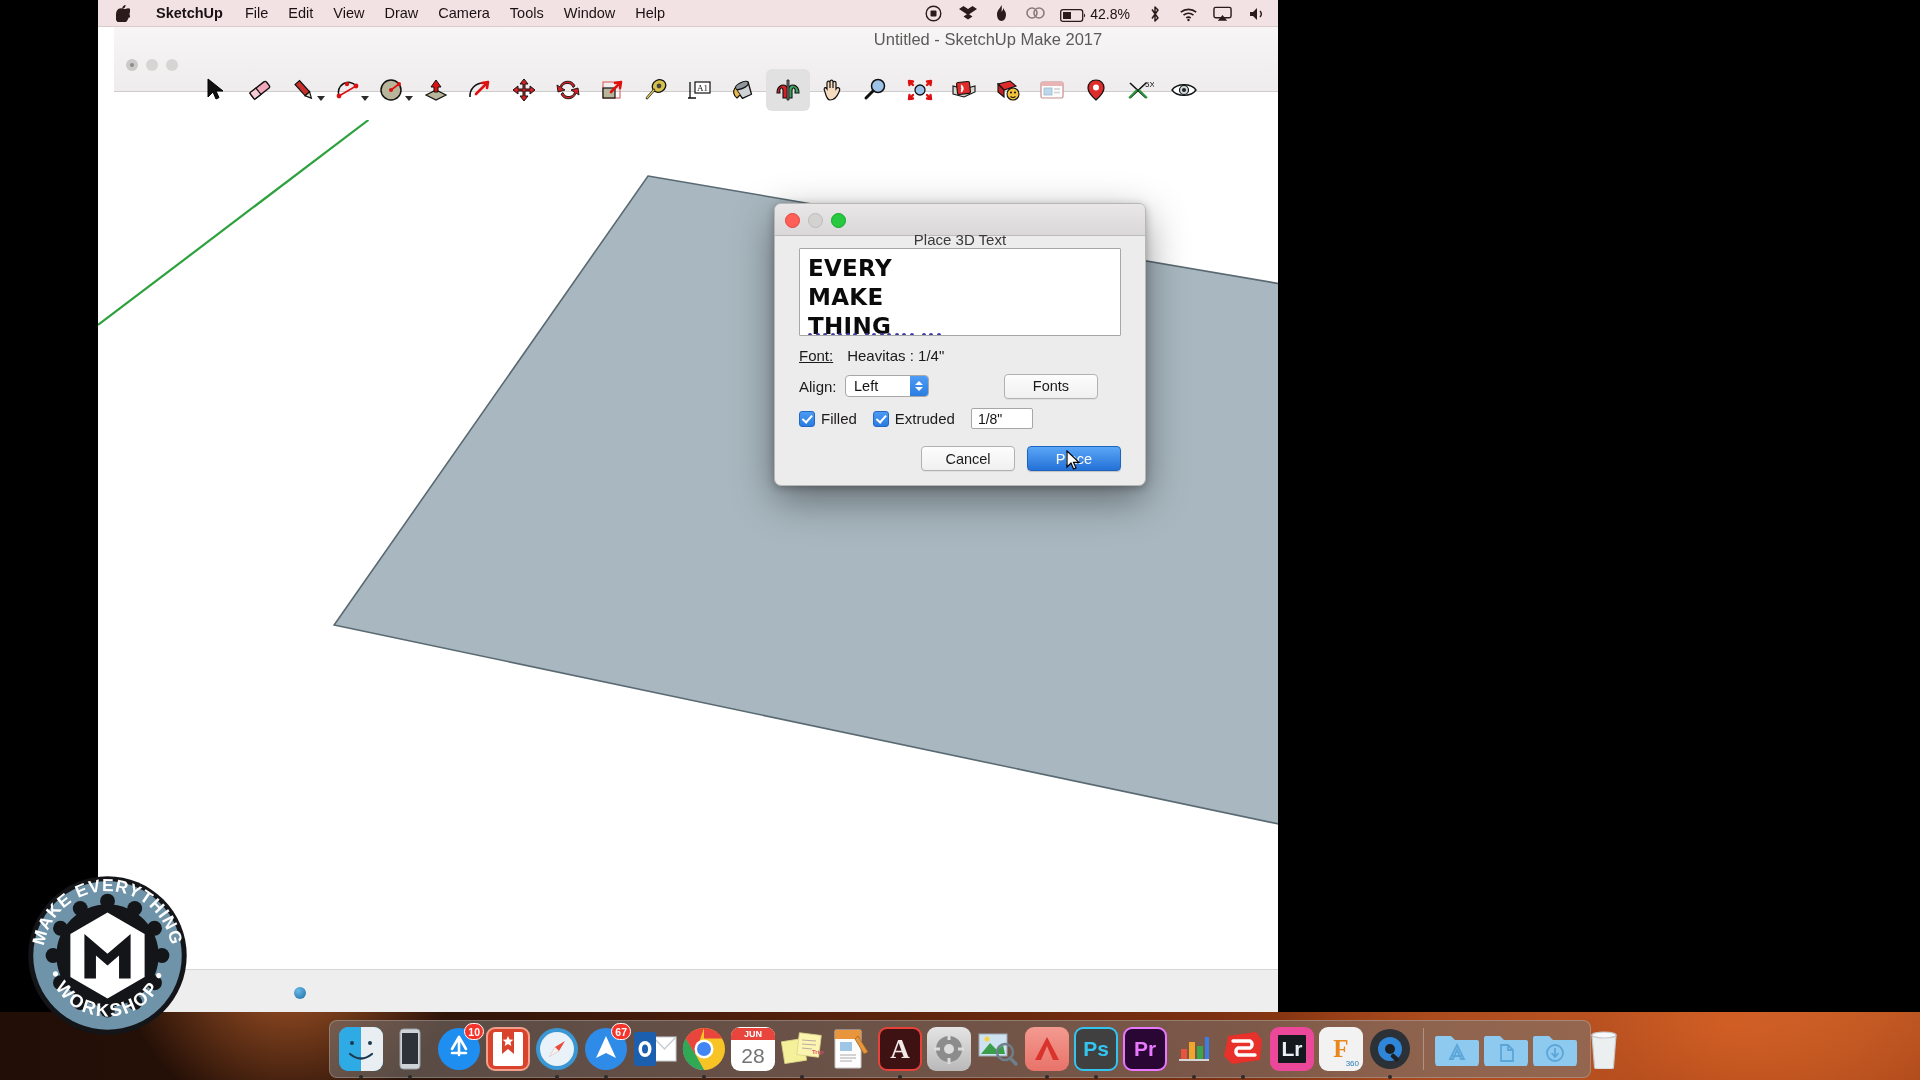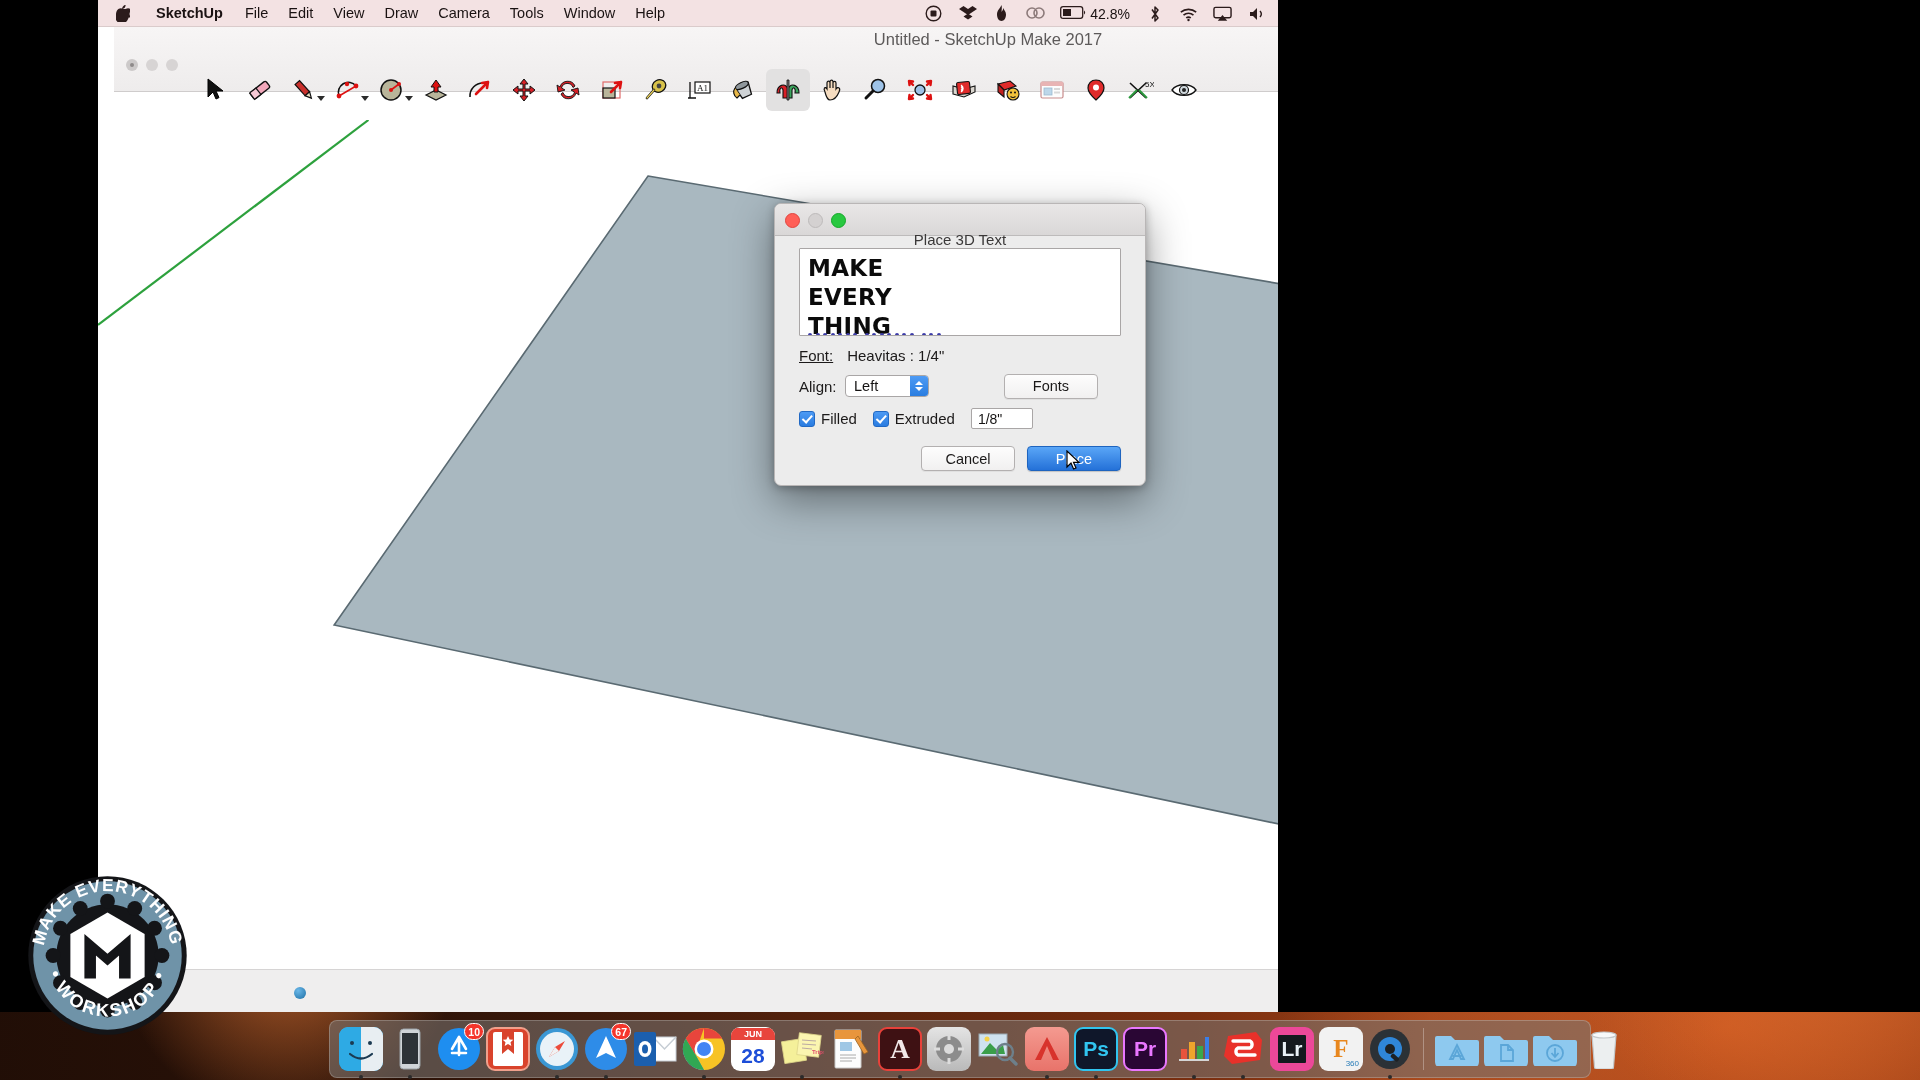--- a/index.html
+++ b/index.html
@@ -40,21 +40,21 @@
   .apple-logo{
     margin-left:18px;margin-right:14px;width:14px;height:17px;color:#2b1b1b;
     display:flex;align-items:center;justify-content:center;
   }
   .menu-item{
     font-size:14.5px;color:#1a1212;padding:0 10px;line-height:27px;white-space:nowrap;
   }
   .menu-item.bold{font-weight:bold;padding:4px 12px;}
   .menu-right{margin-left:auto;display:flex;align-items:center;height:27px;padding-right:12px;gap:15px;}
   .mb-icon{width:19px;height:19px;display:flex;align-items:center;justify-content:center;color:#281a1a;}
-  .mb-batt{display:flex;align-items:flex-start;gap:4px;}
+  .mb-batt{display:flex;align-items:flex-end;gap:4px;}
   .batt-pct{font-size:14px;color:#1a1212;}
 
   
   .su-window{
     position:absolute;left:98px;top:27px;width:1748px;height:985px;
     background:#fff;z-index:30;overflow:hidden;padding-left:16px;
   }
   .su-titlebar{
     position:relative;width:100%;height:64px;
     background:linear-gradient(#f7f5f5,#eeecec);
@@ -436,22 +436,22 @@
         <div class="dlg-l red"></div>
         <div class="dlg-l yellow"></div>
         <div class="dlg-l green"></div>
       </div>
       <div class="dlg-title">Place 3D Text</div>
     </div>
 
     <div class="dlg-body">
 
       <div class="text-area">
+        <div class="ta-line">EVERY</div>
         <div class="ta-line">MAKE</div>
-        <div class="ta-line">EVERY</div>
         <div class="ta-line">THING</div>
         <div class="ta-caretrow">
           <span></span><span></span><span></span><span></span><span></span><span></span><span></span>
           <span></span><span></span><span></span><span></span><span></span><span></span><span></span>
           <span></span><span></span><span></span>
         </div>
       </div>
 
       <div class="row">
         <div class="lbl lbl-font">Font:</div>
@@ -690,21 +690,21 @@
             <circle cx="22" cy="22" r="9.5" fill="#fff"></circle>
             <circle cx="22" cy="22" r="7" fill="#4285f4"></circle>
           </svg>
       </div>
         <div class="run-dot"></div>
     </div>
 
     <div class="dock-icon">
       <div class="glyph" style="background:#fff;flex-direction:column;">
         <div style="background:#e8453c;color:#fff;font-size:9px;width:100%;text-align:center;line-height:12px;font-weight:bold;">JUN</div>
-        <div style="color:#1d4ed8;font-size:21px;line-height:31px;font-weight:bold;">28</div>
+        <div style="color:#737373;font-size:21px;line-height:31px;font-weight:normal;">28</div>
       </div>
     </div>
 
     <div class="dock-icon">
       <div class="glyph" style="background:transparent;">
         <svg width="44" height="42" viewBox="0 0 44 42">
             <rect x="3" y="12" width="22" height="22" fill="#f5f09a" transform="rotate(-9 14 23)" stroke="#ded58a" stroke-width=".8"></rect>
             <rect x="18" y="6" width="22" height="22" fill="#fbf5b0" transform="rotate(7 29 17)" stroke="#ded58a" stroke-width=".8"></rect>
             <g stroke="#b3a0a0" stroke-width=".9">
               <line x1="22" y1="12" x2="36" y2="13"></line>
@@ -770,21 +770,21 @@
     <div class="dock-icon">
       <div class="glyph" style="background:linear-gradient(#f49a90,#e8736a);">
         <svg width="30" height="30" viewBox="0 0 30 30">
             <path d="M15 3 L27 26 L21 26 L15 12 L9 26 L3 26z" fill="#d8332c"></path>
           </svg>
       </div>
         <div class="run-dot"></div>
     </div>
 
     <div class="dock-icon">
-      <div class="glyph" style="background:#0f172a;border:2px solid #31c5f0;box-sizing:border-box;">
+      <div class="glyph" style="background:#404040;border:2px solid #31c5f0;box-sizing:border-box;">
         <span style="font-size:21px;color:#31c5f0;">Ps</span>
       </div>
         <div class="run-dot"></div>
     </div>
 
     <div class="dock-icon">
       <div class="glyph" style="background:#2a0634;border:2px solid #ea77ff;box-sizing:border-box;">
         <span style="font-size:21px;color:#ea77ff;">Pr</span>
       </div>
     </div>

